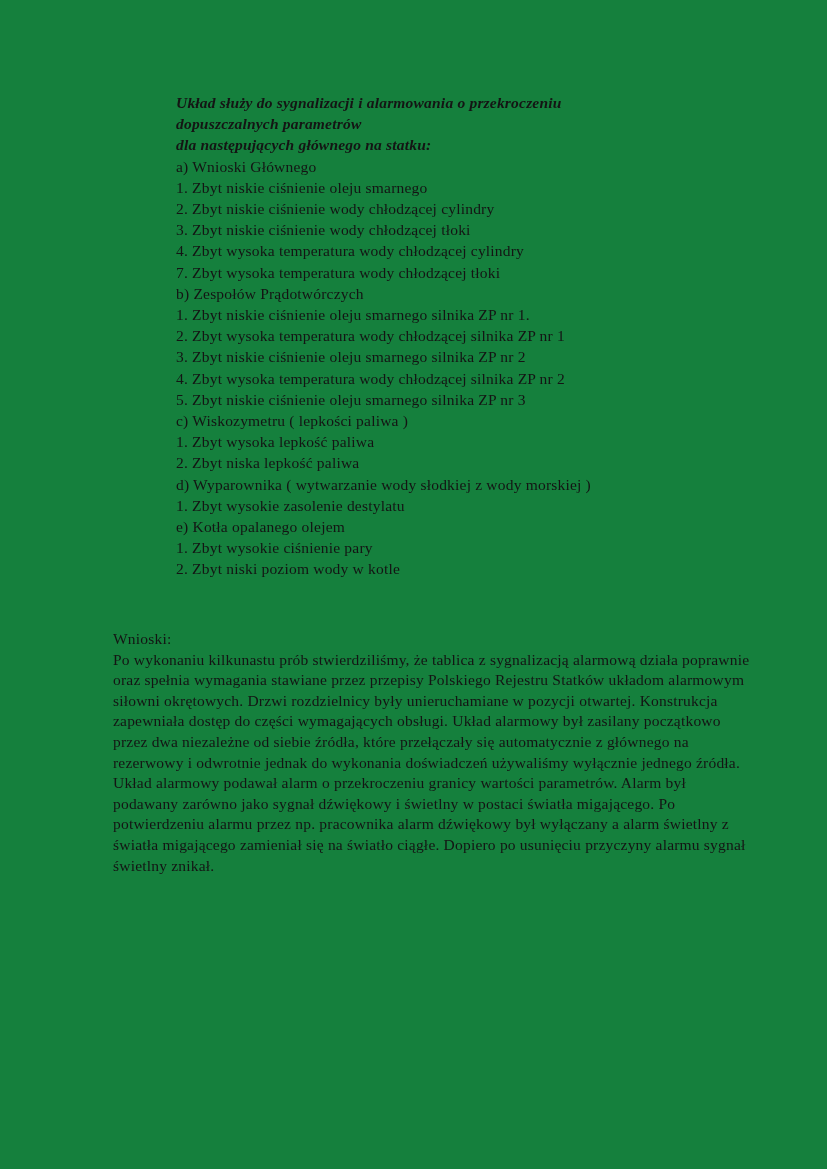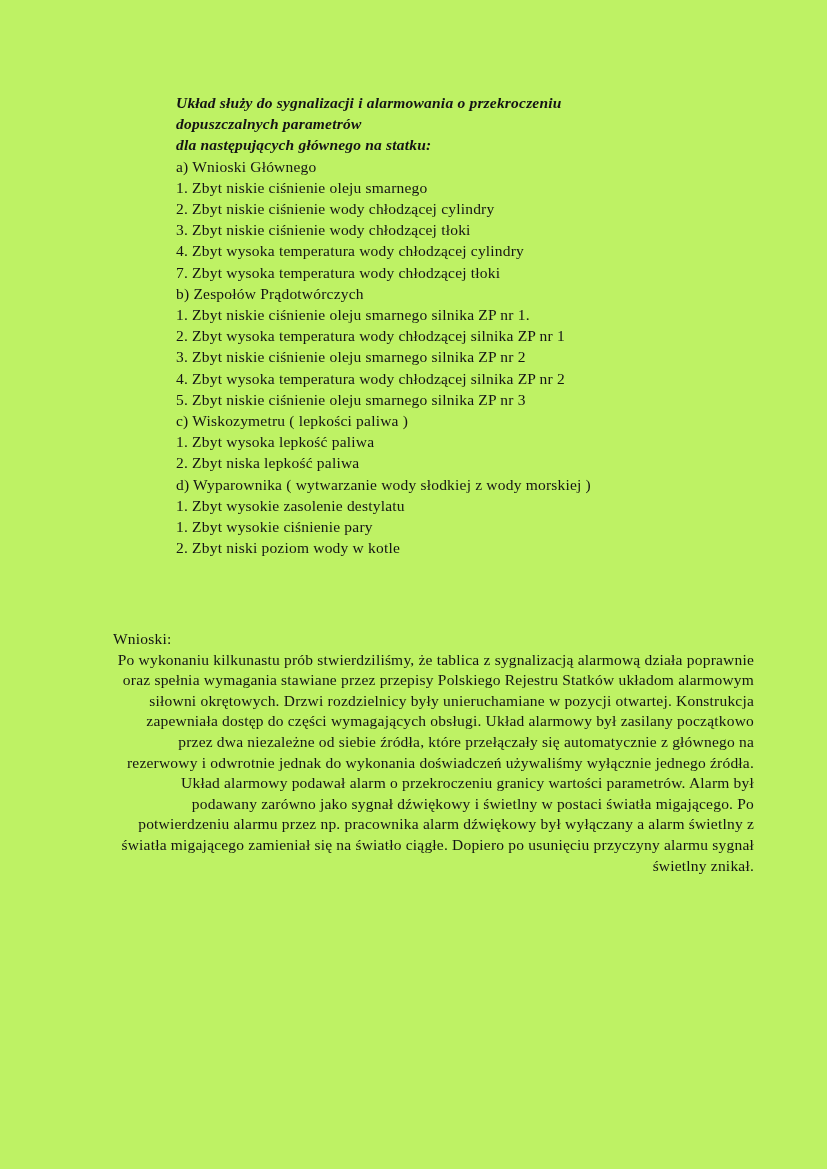--- a/index.html
+++ b/index.html
@@ -4,21 +4,21 @@
 <style>
   html, body {
     margin: 0;
     padding: 0;
     background: #ffffff;
   }
   .page {
     position: relative;
     width: 827px;
     height: 1169px;
-    background: #bef264;
+    background: #15803d;
     overflow: hidden;
     font-family: "Liberation Serif", "DejaVu Serif", serif;
     color: #141414;
     
     filter: blur(0.75px);
   }
   .spec-block {
     position: absolute;
     left: 176px;
     top: 92px;
@@ -42,21 +42,21 @@
     top: 629px;
     width: 641px;
     font-size: 15.5px;
     line-height: 20.6px;
     letter-spacing: 0.2px;
   }
   .concl-title {
     font-weight: 400;
   }
   .concl-para {
-    text-align: right;
+    text-align: left;
     font-family: Liberation Serif, serif;
   }
 </style>
 </head>
 <body>
 
 <div class="page">
 
   <section class="spec-block">
     <div class="heading-line">Układ służy do sygnalizacji i alarmowania o przekroczeniu</div>
@@ -77,20 +77,21 @@
     <div class="list-line">4. Zbyt wysoka temperatura wody chłodzącej silnika ZP nr 2</div>
     <div class="list-line">5. Zbyt niskie ciśnienie oleju smarnego silnika ZP nr 3</div>
 
     <div class="list-line">c) Wiskozymetru ( lepkości paliwa )</div>
     <div class="list-line">1. Zbyt wysoka lepkość paliwa</div>
     <div class="list-line">2. Zbyt niska lepkość paliwa</div>
 
     <div class="list-line">d) Wyparownika ( wytwarzanie wody słodkiej z wody morskiej )</div>
     <div class="list-line">1. Zbyt wysokie zasolenie destylatu</div>
 
+    <div class="list-line">e) Kotła opalanego olejem</div>
     <div class="list-line">1. Zbyt wysokie ciśnienie pary</div>
     <div class="list-line">2. Zbyt niski poziom wody w kotle</div>
   </section>
 
   <section class="concl-block">
     <div class="concl-title">Wnioski:</div>
     <div class="concl-para">Po wykonaniu kilkunastu prób stwierdziliśmy, że tablica z sygnalizacją alarmową działa poprawnie oraz spełnia wymagania stawiane przez przepisy Polskiego Rejestru Statków układom alarmowym siłowni okrętowych. Drzwi rozdzielnicy były unieruchamiane w pozycji otwartej. Konstrukcja zapewniała dostęp do części wymagających obsługi. Układ alarmowy był zasilany początkowo przez dwa niezależne od siebie źródła, które przełączały się automatycznie z głównego na rezerwowy i odwrotnie jednak do wykonania doświadczeń używaliśmy wyłącznie jednego źródła. Układ alarmowy podawał alarm o przekroczeniu granicy wartości parametrów. Alarm był podawany zarówno jako sygnał dźwiękowy i świetlny w postaci światła migającego. Po potwierdzeniu alarmu przez np. pracownika alarm dźwiękowy był wyłączany a alarm świetlny z światła migającego zamieniał się na światło ciągłe. Dopiero po usunięciu przyczyny alarmu sygnał świetlny znikał.</div>
   </section>
 
 </div>

